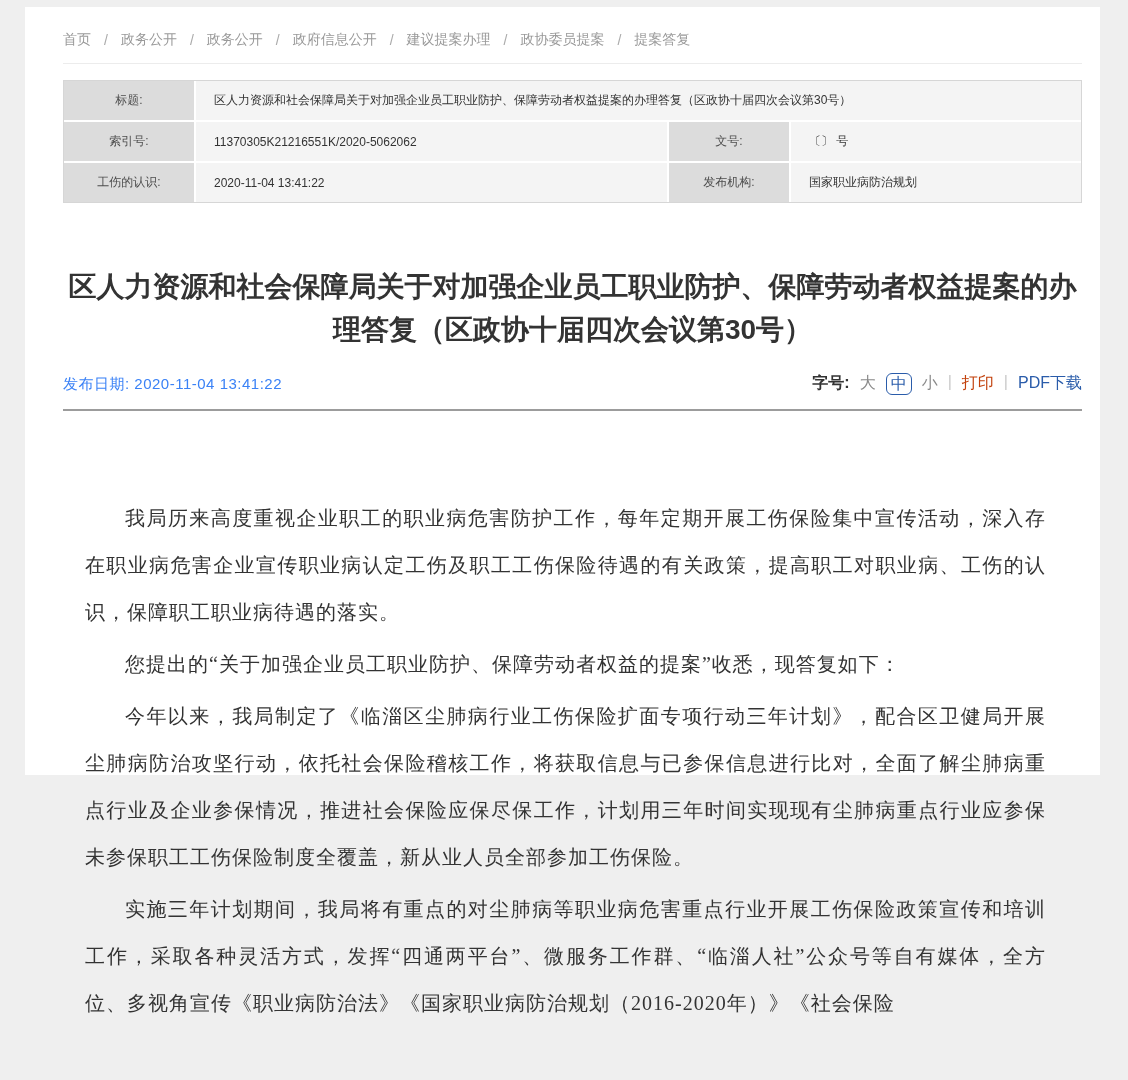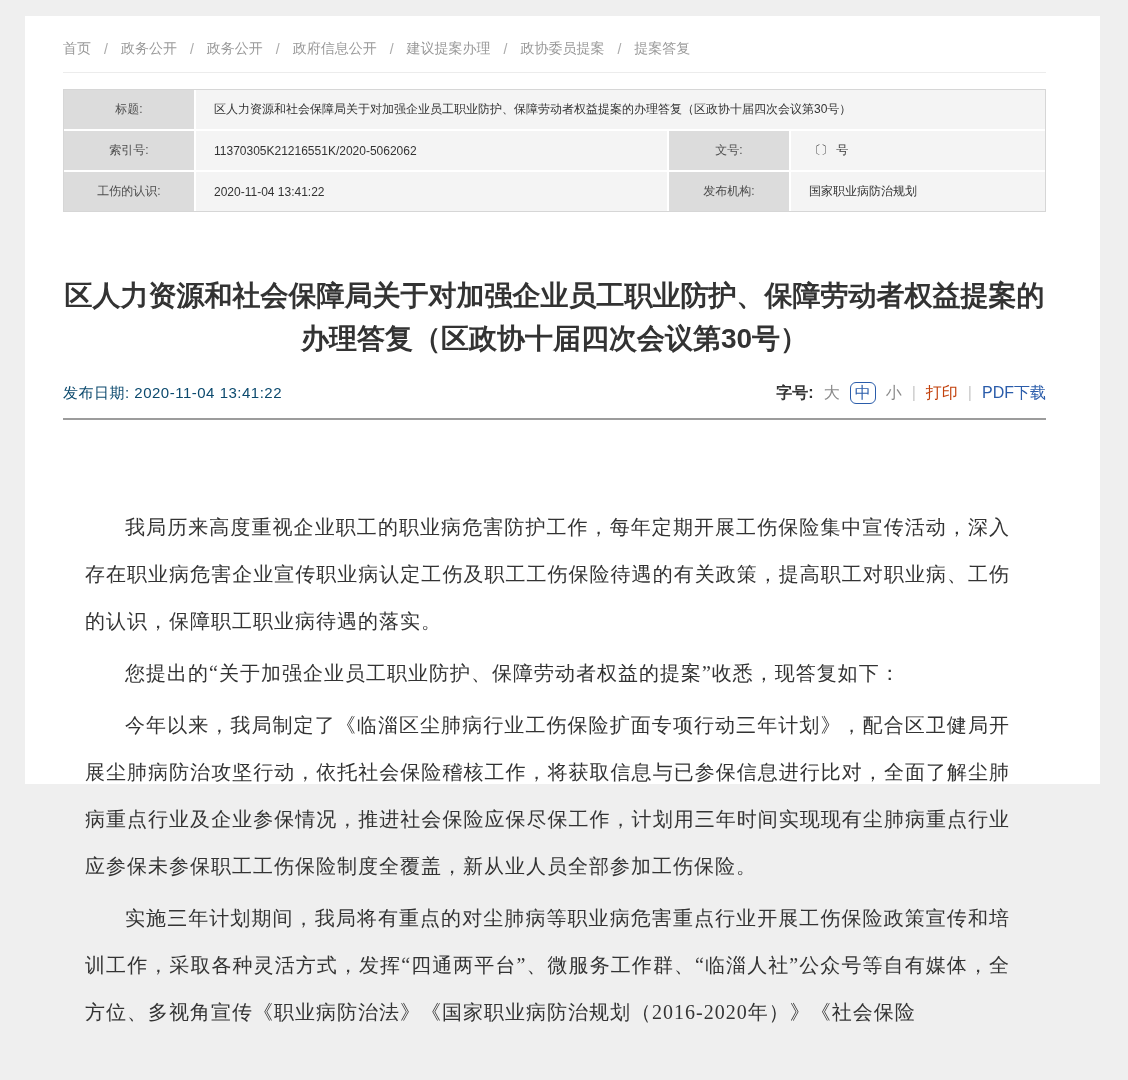--- a/index.html
+++ b/index.html
@@ -2,23 +2,23 @@
 <html><head>
 <meta charset="utf-8">
 <style>
   html,body{margin:0;padding:0;}
   body{
     width:1128px;height:1080px;overflow:hidden;
     background:#efefef;
     font-family:"Liberation Sans","DejaVu Sans",sans-serif;
   }
   .card{
-    position:absolute;left:25px;top:16px;width:1075px;height:768px;
+    position:absolute;left:25px;top:7px;width:1075px;height:768px;
     background:#ffffff;box-sizing:border-box;
-    padding:0 54px 0 38px;
+    padding:0 18px 0 38px;
   }
   
   .breadcrumb{
     padding-top:24px;padding-bottom:14px;
     border-bottom:1px solid #ececec;
     font-size:14px;color:#999;
     display:flex;align-items:center;gap:13px;
   }
   .crumb{color:#999;cursor:pointer;white-space:nowrap;}
   .crumb-sep{color:#aaa;}
@@ -42,22 +42,22 @@
     text-align:center;
     font-size:28px;line-height:43px;
     font-weight:bold;color:#333;
   }
   
   .toolbar{
     margin-top:22px;
     display:flex;justify-content:space-between;align-items:center;
     font-size:15px;
   }
-  .pub-date{color:#0c4a6e;letter-spacing:0.5px;}
-  .tools{display:flex;align-items:center;gap:10px;font-size:16px;}
+  .pub-date{color:#3b82f6;letter-spacing:0.5px;}
+  .tools{display:flex;gap:10px;font-size:16px;}
   .fs-label{color:#333;font-weight:bold;}
   .fs-btn{color:#8a8a8a;cursor:pointer;}
   .fs-btn.active{
     color:#2a5caa;border:1px solid #2a5caa;border-radius:6px;
     padding:0 4px;line-height:20px;
   }
   .tool-sep{color:#c9c9c9;}
   .print-link{color:#c2410c;cursor:pointer;}
   .pdf-link{color:#2a5caa;cursor:pointer;}
   

